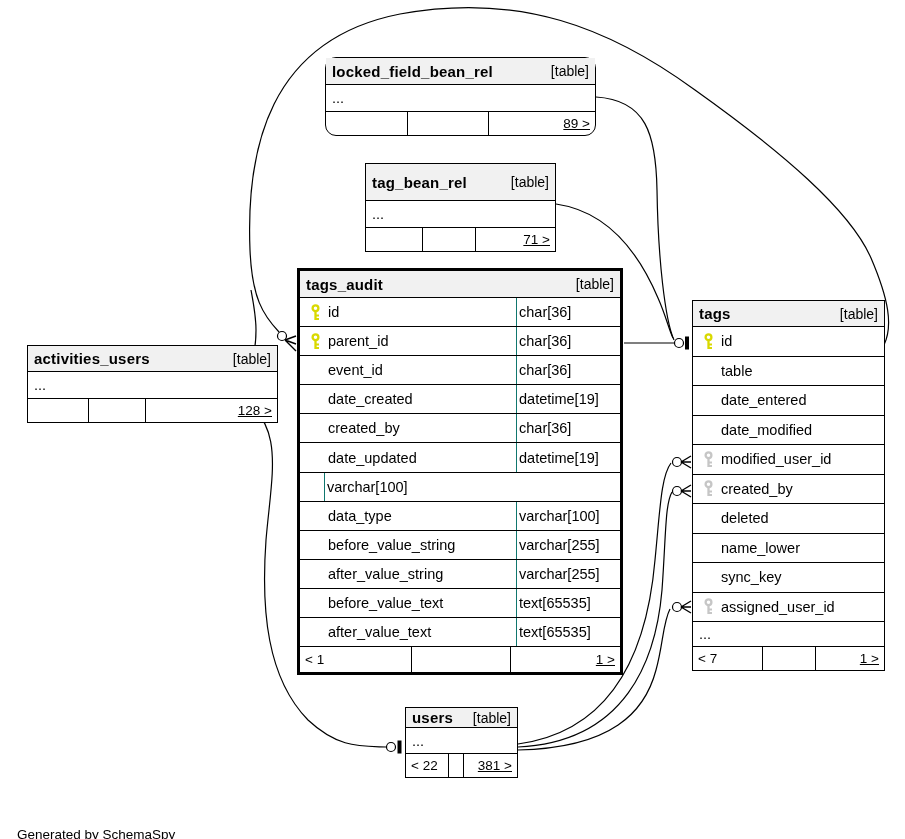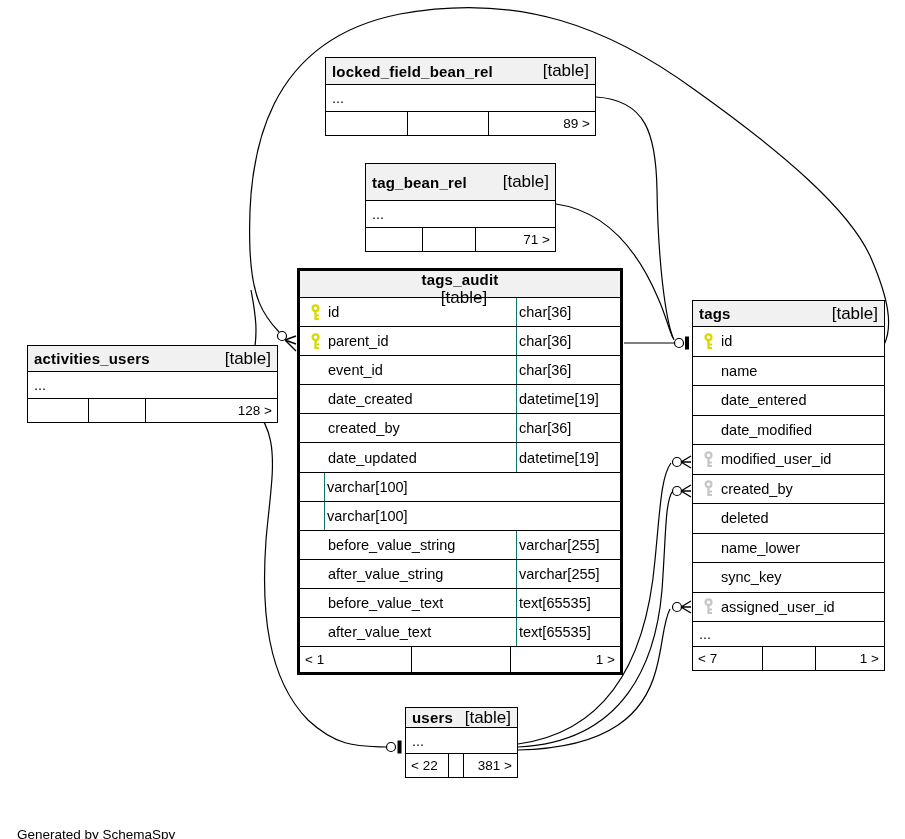--- a/index.html
+++ b/index.html
@@ -6,51 +6,51 @@
   #canvas{position:relative;width:905px;height:839px;background:#ffffff;overflow:hidden;
           font-family:"Liberation Sans", sans-serif;color:#000;}
   #edges{position:absolute;left:0;top:0;width:905px;height:839px;z-index:0;}
 
   .dbtable{position:absolute;z-index:2;background:#ffffff;border:1px solid #000;box-sizing:border-box;}
   .dbtable.focal{border:3px solid #000;}
 
   .thead{display:flex;justify-content:space-between;align-items:center;background:#f1f1f1;
          border-bottom:1px solid #000;padding:0 6px;box-sizing:border-box;}
   .thead .ttitle{font-weight:bold;font-size:15px;letter-spacing:0.2px;}
-  .thead .tbadge{font-size:17px;padding-left:8px;}
+  .thead .tbadge{font-size:14px;padding-left:8px;}
 
   .row{display:flex;align-items:center;border-bottom:1px solid #000;box-sizing:border-box;
        font-size:14.5px;background:#fff;}
   .row:last-of-type{border-bottom:1px solid #000;}
   .keyslot{width:17px;min-width:17px;height:17px;margin-left:7px;display:inline-flex;
            align-items:center;justify-content:center;}
   .cname{flex:1;white-space:nowrap;padding-left:4px;}
   .ctype{width:104px;min-width:104px;border-left:1px solid #0f766e;align-self:stretch;
          display:flex;align-items:center;padding-left:2px;box-sizing:border-box;white-space:nowrap;}
   .row.ellipsis .cname{padding-left:6px;}
 
   .tfoot{display:grid;box-sizing:border-box;font-size:13.5px;}
   .tfoot span{border-right:1px solid #000;display:flex;align-items:center;padding:0 5px;
               box-sizing:border-box;white-space:nowrap;}
-  .tfoot span:last-child{border-right:none;justify-content:flex-end;}
+  .tfoot span:last-child{border-right:none;justify-content:flex-end;text-decoration:underline;}
   .tfoot span:first-child{justify-content:flex-start;}
 
   
-  #tbl-locked_field_bean_rel{left:325px;top:57px;width:271px;}
+  #tbl-locked_field_bean_rel{left:325px;top:57px;width:271px;border-radius:11px;}
   #tbl-locked_field_bean_rel .thead{height:27px;}
   #tbl-locked_field_bean_rel .row{height:27px;}
   #tbl-locked_field_bean_rel .tfoot{height:23px;grid-template-columns:82px 81px auto;}
 
   #tbl-tag_bean_rel{left:365px;top:163px;width:191px;}
   #tbl-tag_bean_rel .thead{height:37px;}
   #tbl-tag_bean_rel .row{height:27px;}
   #tbl-tag_bean_rel .tfoot{height:23px;grid-template-columns:57px 53px auto;}
 
   #tbl-tags_audit{left:297px;top:268px;width:326px;}
-  #tbl-tags_audit .thead{height:27px;flex-direction:column;}
+  #tbl-tags_audit .thead{height:27px;}
   #tbl-tags_audit .row{height:29.1px;}
   #tbl-tags_audit .tfoot{height:25px;grid-template-columns:112px 99px auto;}
 
   #tbl-tags{left:692px;top:300px;width:193px;}
   #tbl-tags .thead{height:26px;}
   #tbl-tags .row{height:29.5px;}
   #tbl-tags .row.ellipsis{height:25px;}
   #tbl-tags .tfoot{height:23px;grid-template-columns:70px 53px auto;}
 
   #tbl-activities_users{left:27px;top:345px;width:251px;}
@@ -199,20 +199,21 @@
         <span class="keyslot"></span>
         <span class="cname">date_updated</span>
         <span class="ctype">datetime[19]</span>
       </div>
       <div class="row">
         <span class="keyslot"></span>
         <span class="ctype">varchar[100]</span>
       </div>
       <div class="row">
         <span class="keyslot"></span>
+        <span class="cname">data_type</span>
         <span class="ctype">varchar[100]</span>
       </div>
       <div class="row">
         <span class="keyslot"></span>
         <span class="cname">before_value_string</span>
         <span class="ctype">varchar[255]</span>
       </div>
       <div class="row">
         <span class="keyslot"></span>
         <span class="cname">after_value_string</span>
@@ -245,21 +246,21 @@
             <circle cx="5.5" cy="4.2" r="2.9" fill="none" stroke="#d9d900" stroke-width="2.3"></circle>
             <line x1="5.5" y1="7.2" x2="5.5" y2="16" stroke="#d9d900" stroke-width="2.3"></line>
             <line x1="5.5" y1="11.5" x2="9" y2="11.5" stroke="#d9d900" stroke-width="2"></line>
             <line x1="5.5" y1="15" x2="9" y2="15" stroke="#d9d900" stroke-width="2"></line>
           </svg>
         </span>
         <span class="cname">id</span>
       </div>
       <div class="row">
         <span class="keyslot"></span>
-        <span class="cname">name</span>
+        <span class="cname">table</span>
       </div>
       <div class="row">
         <span class="keyslot"></span>
         <span class="cname">date_entered</span>
       </div>
       <div class="row">
         <span class="keyslot"></span>
         <span class="cname">date_modified</span>
       </div>
       <div class="row">

